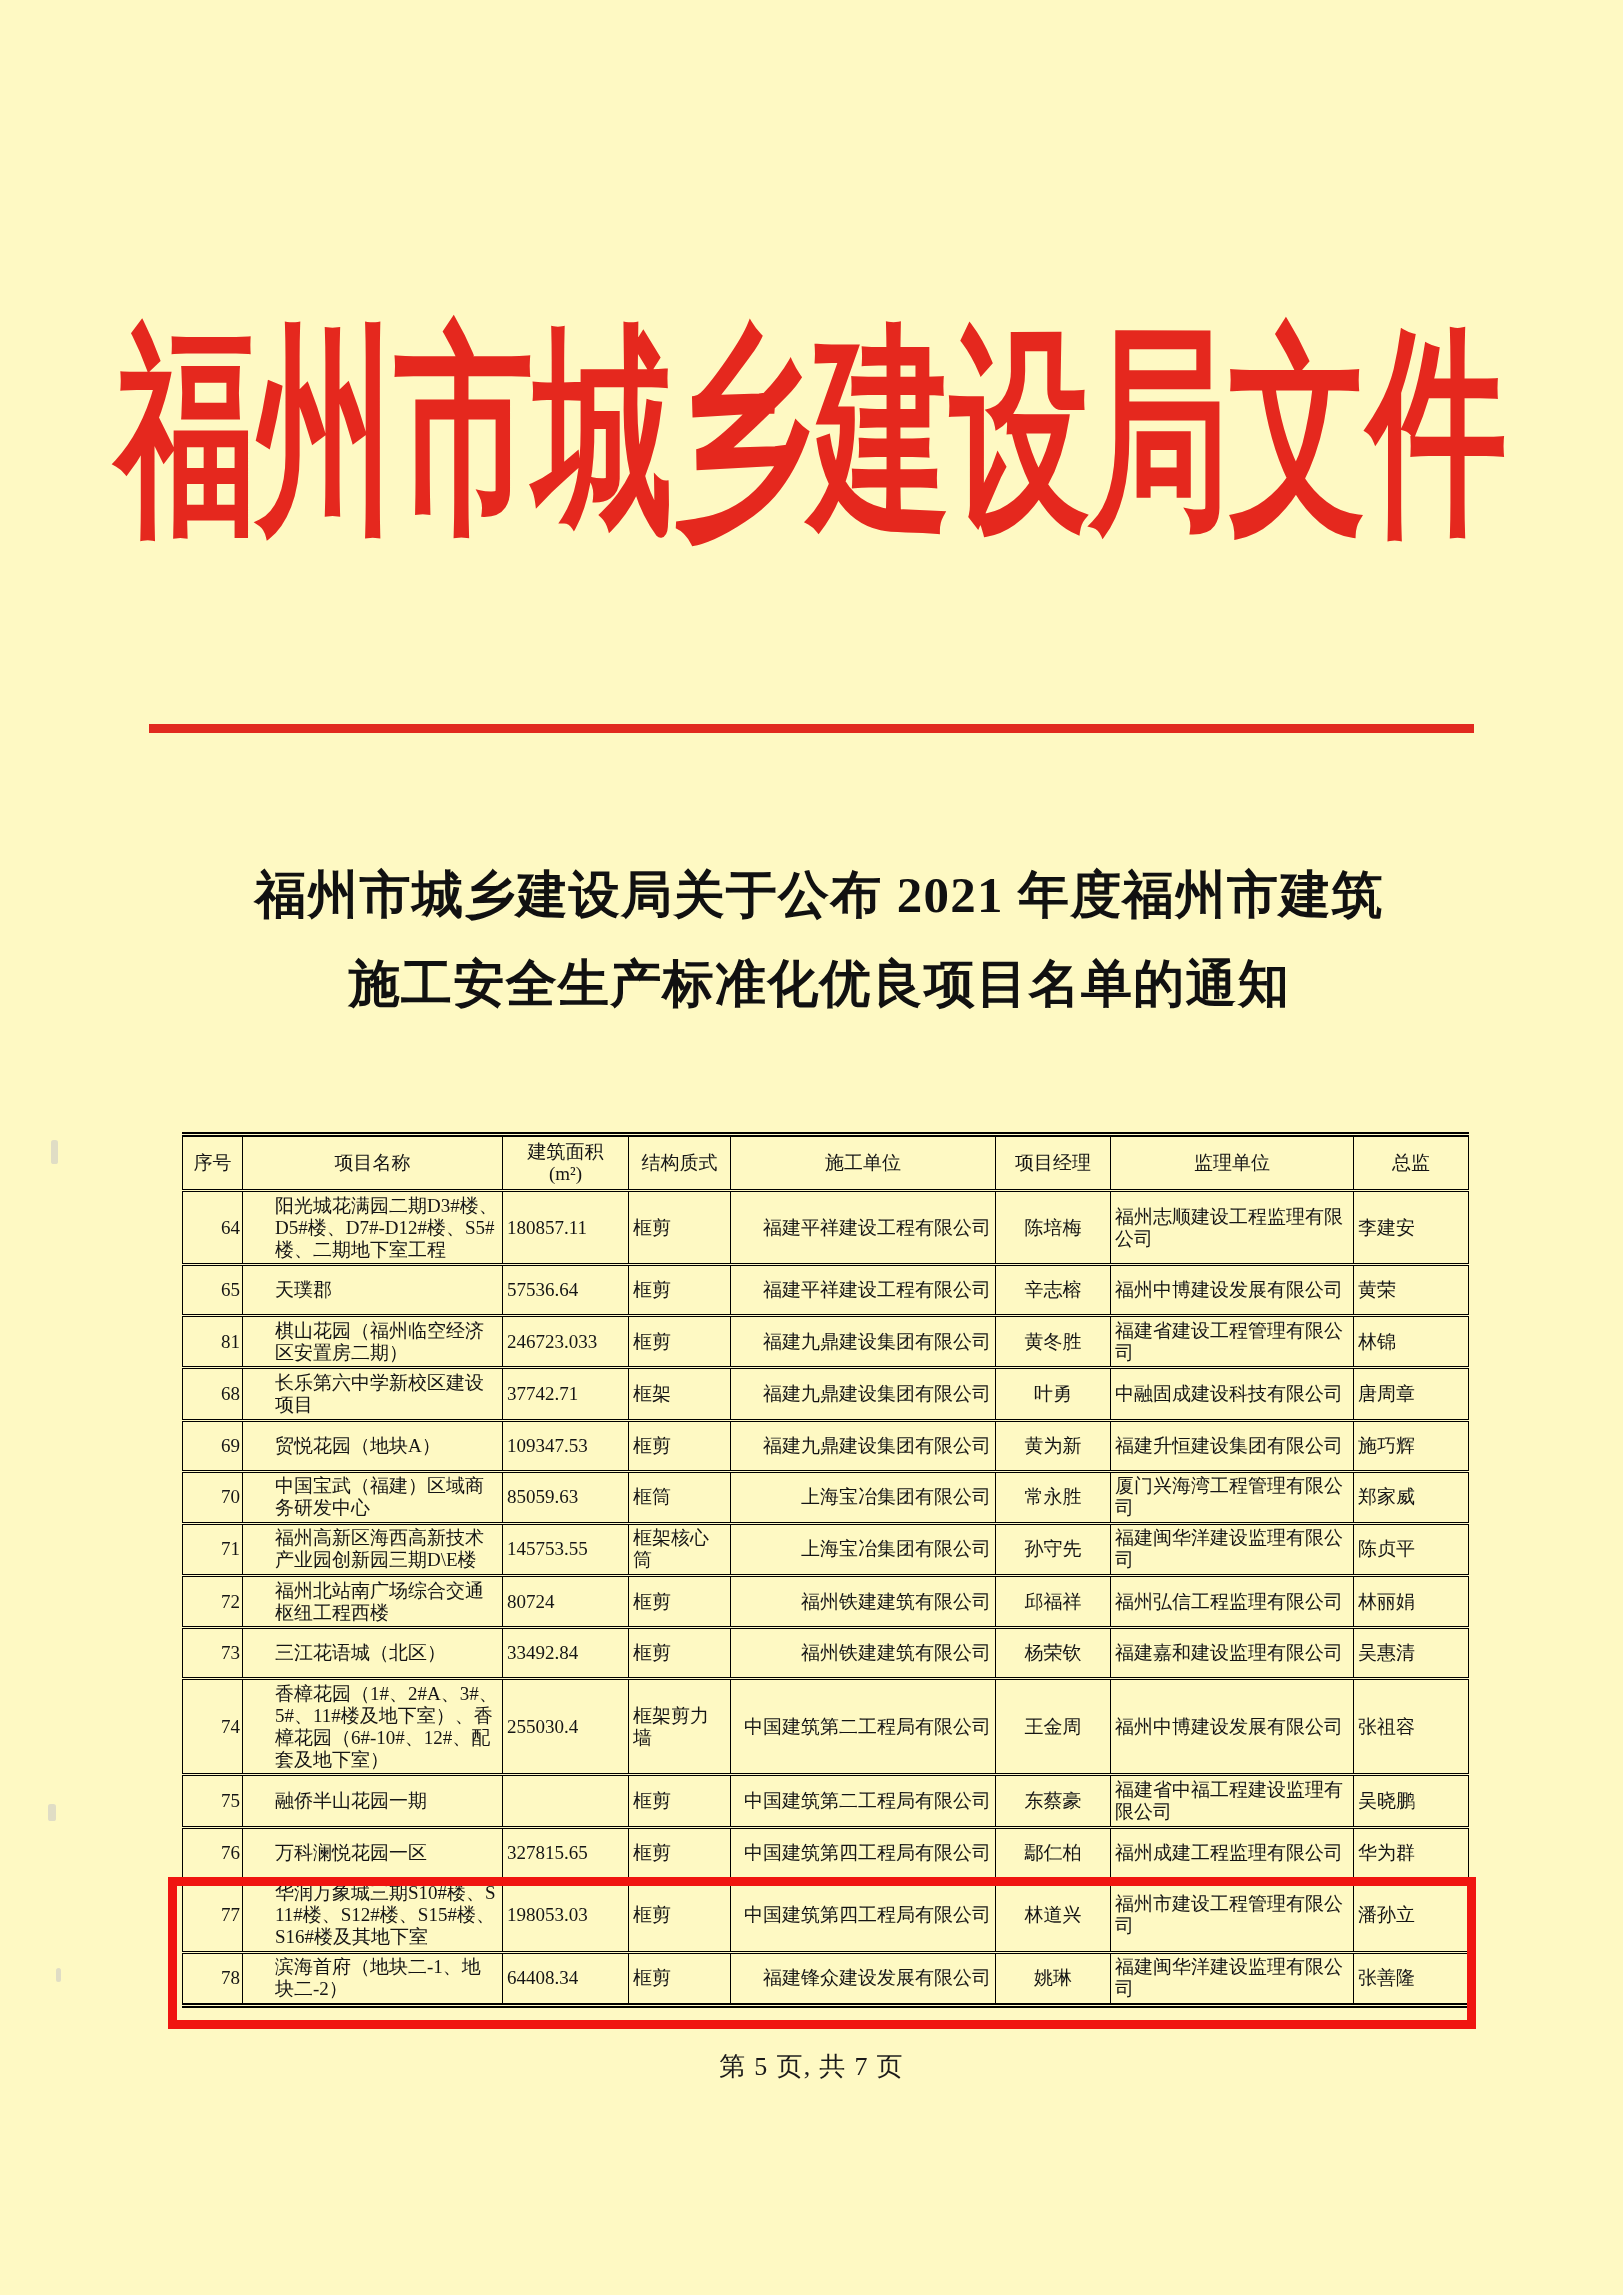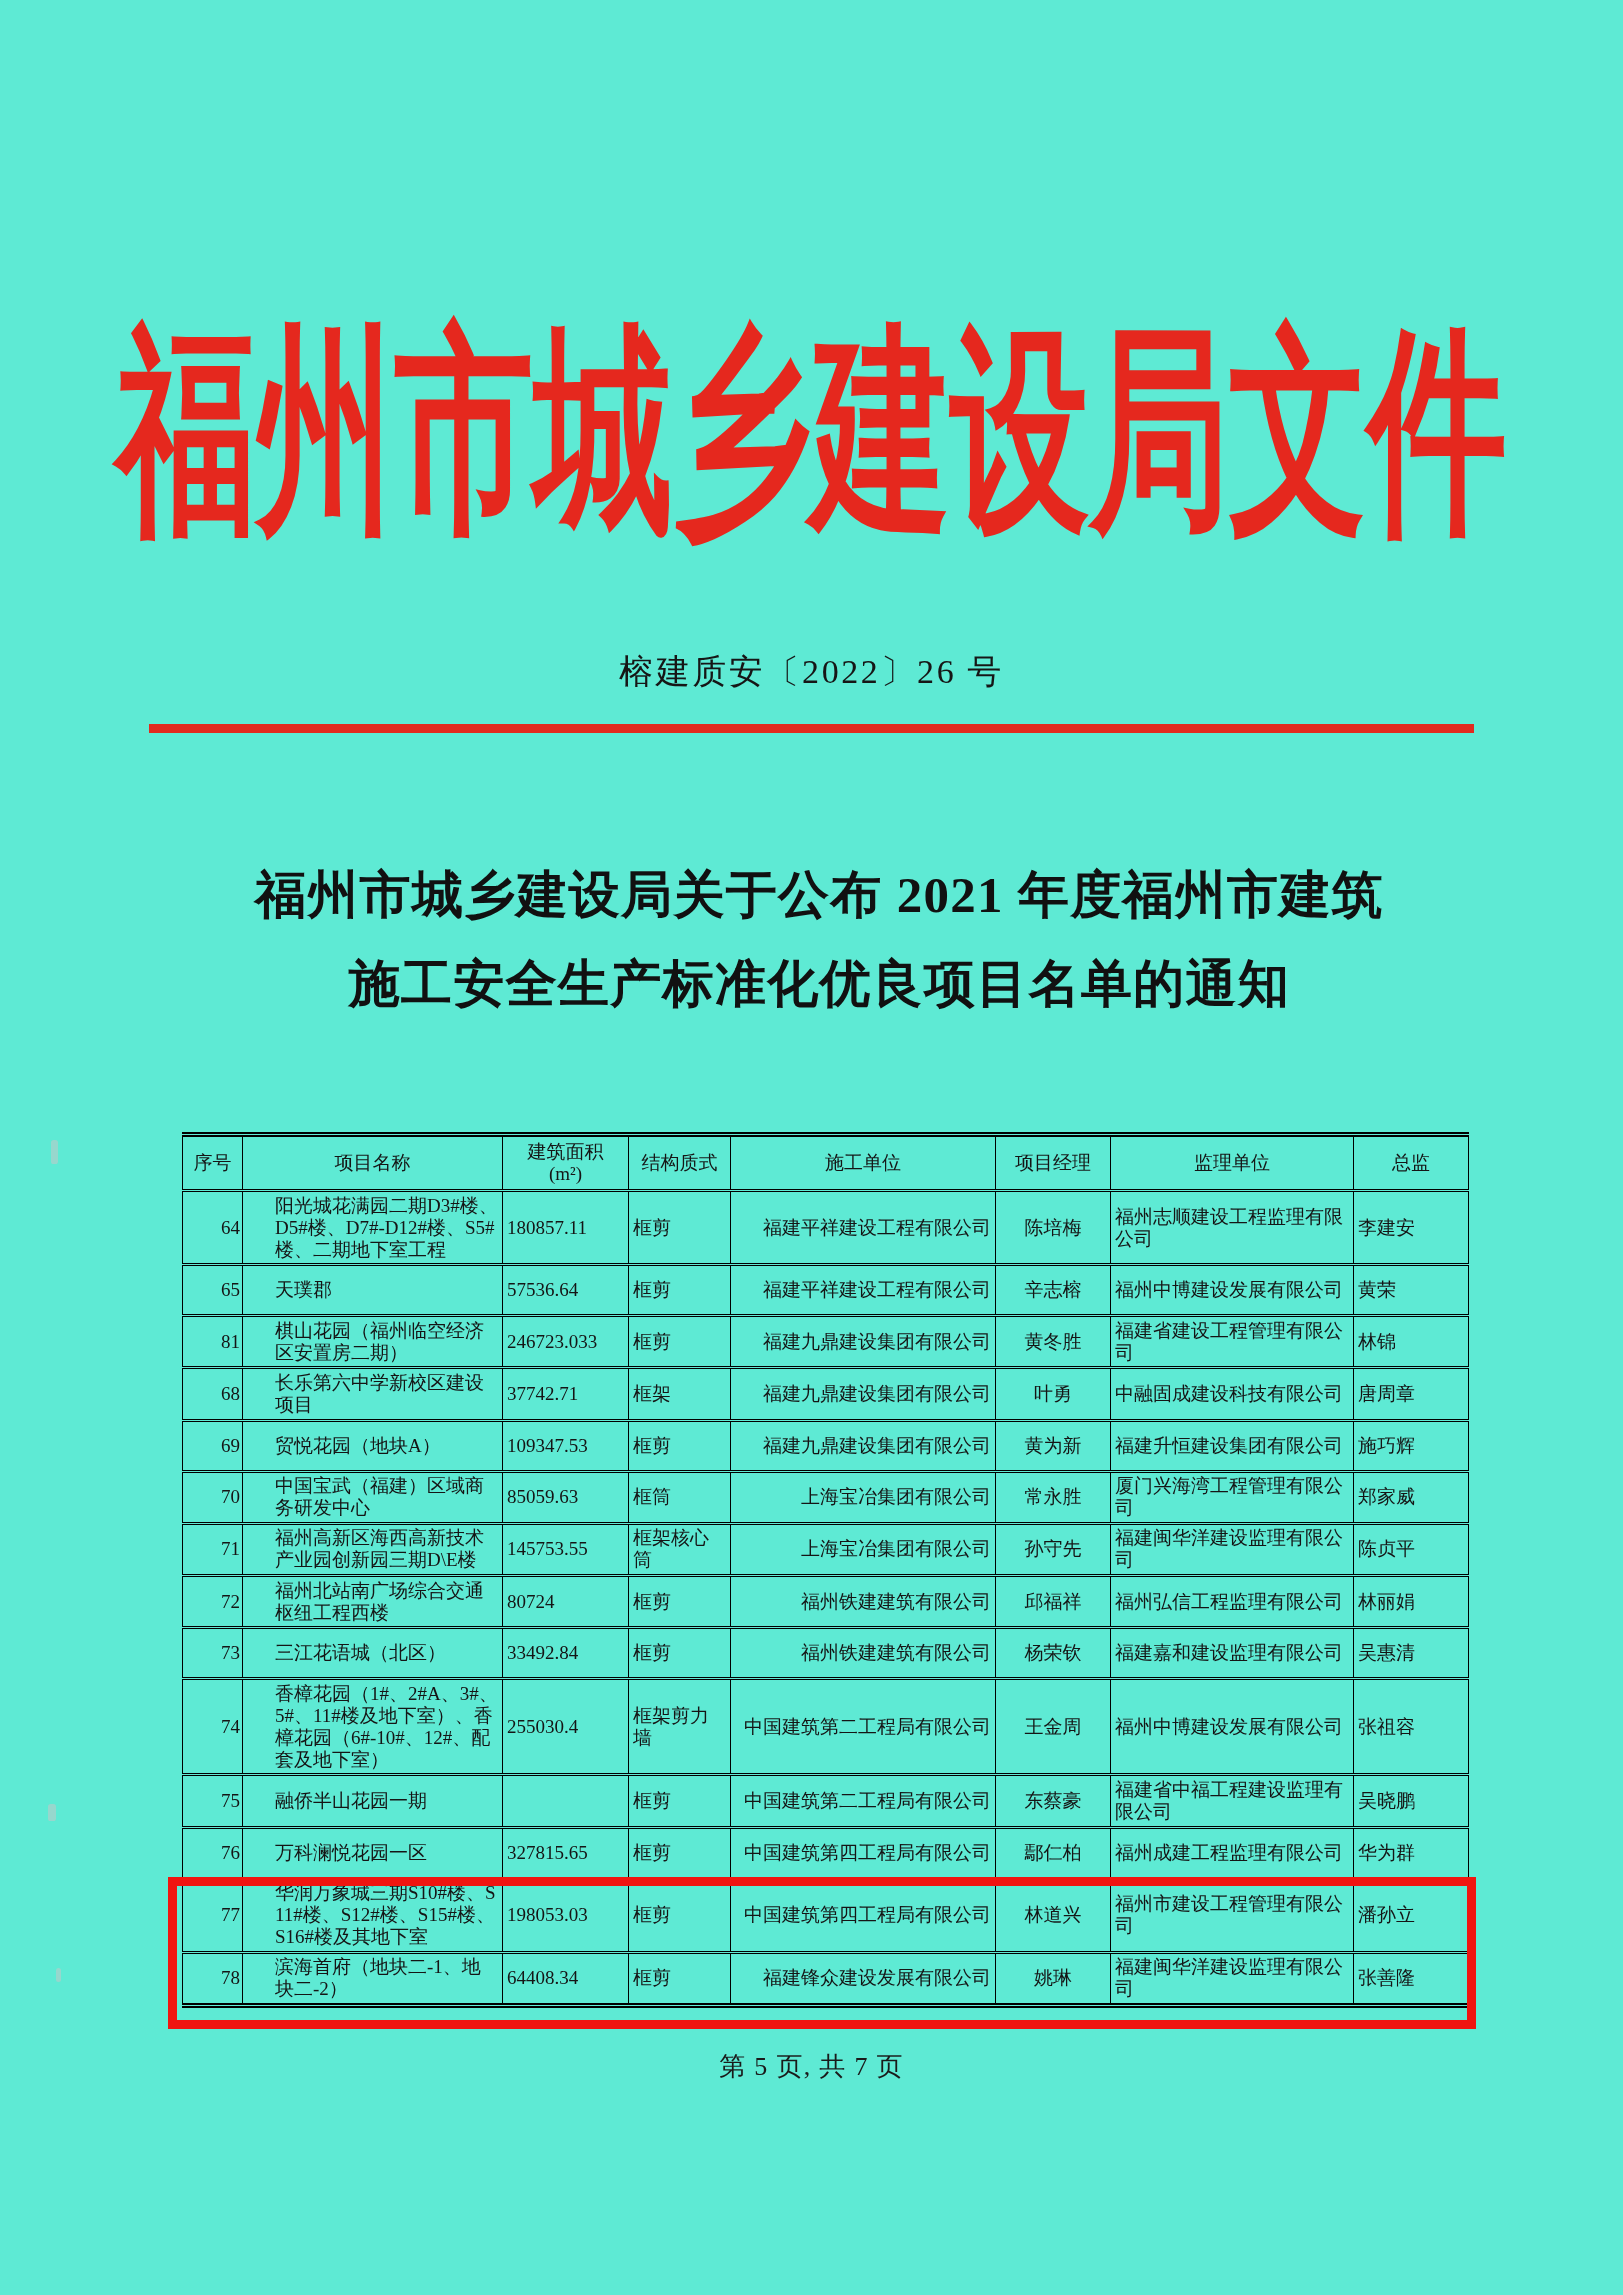--- a/index.html
+++ b/index.html
@@ -1,21 +1,21 @@
 <!DOCTYPE html>
 <html style="font-size:10.5px"><head>
 <meta charset="utf-8">
 <style>
   html, body { margin: 0; padding: 0; }
   body { background: #ffffff; }
   .page {
     position: relative;
     width: 1623px;
     height: 2295px;
-    background: #5eead4;
+    background: #fef9c3;
     overflow: hidden;
     font-family: "Liberation Serif", "DejaVu Serif", serif;
     color: #141414;
   }
 
   
   .masthead {
     position: absolute;
     top: 322px;
     left: 0;
@@ -151,21 +151,20 @@
 <body>
 
 <div class="page">
 
   <div class="artifact a1"></div>
   <div class="artifact a2"></div>
   <div class="artifact a3"></div>
 
   <div class="masthead">福州市城乡建设局文件</div>
 
-  <div class="doc-number">榕建质安〔2022〕26 号</div>
 
   <div class="red-rule"></div>
 
   <div class="notice-title notice-line-1">福州市城乡建设局关于公布 2021 年度福州市建筑</div>
   <div class="notice-title notice-line-2">施工安全生产标准化优良项目名单的通知</div>
 
   <div class="table-wrap">
     <table class="doc-table">
       <colgroup>
         <col style="width:60px">

